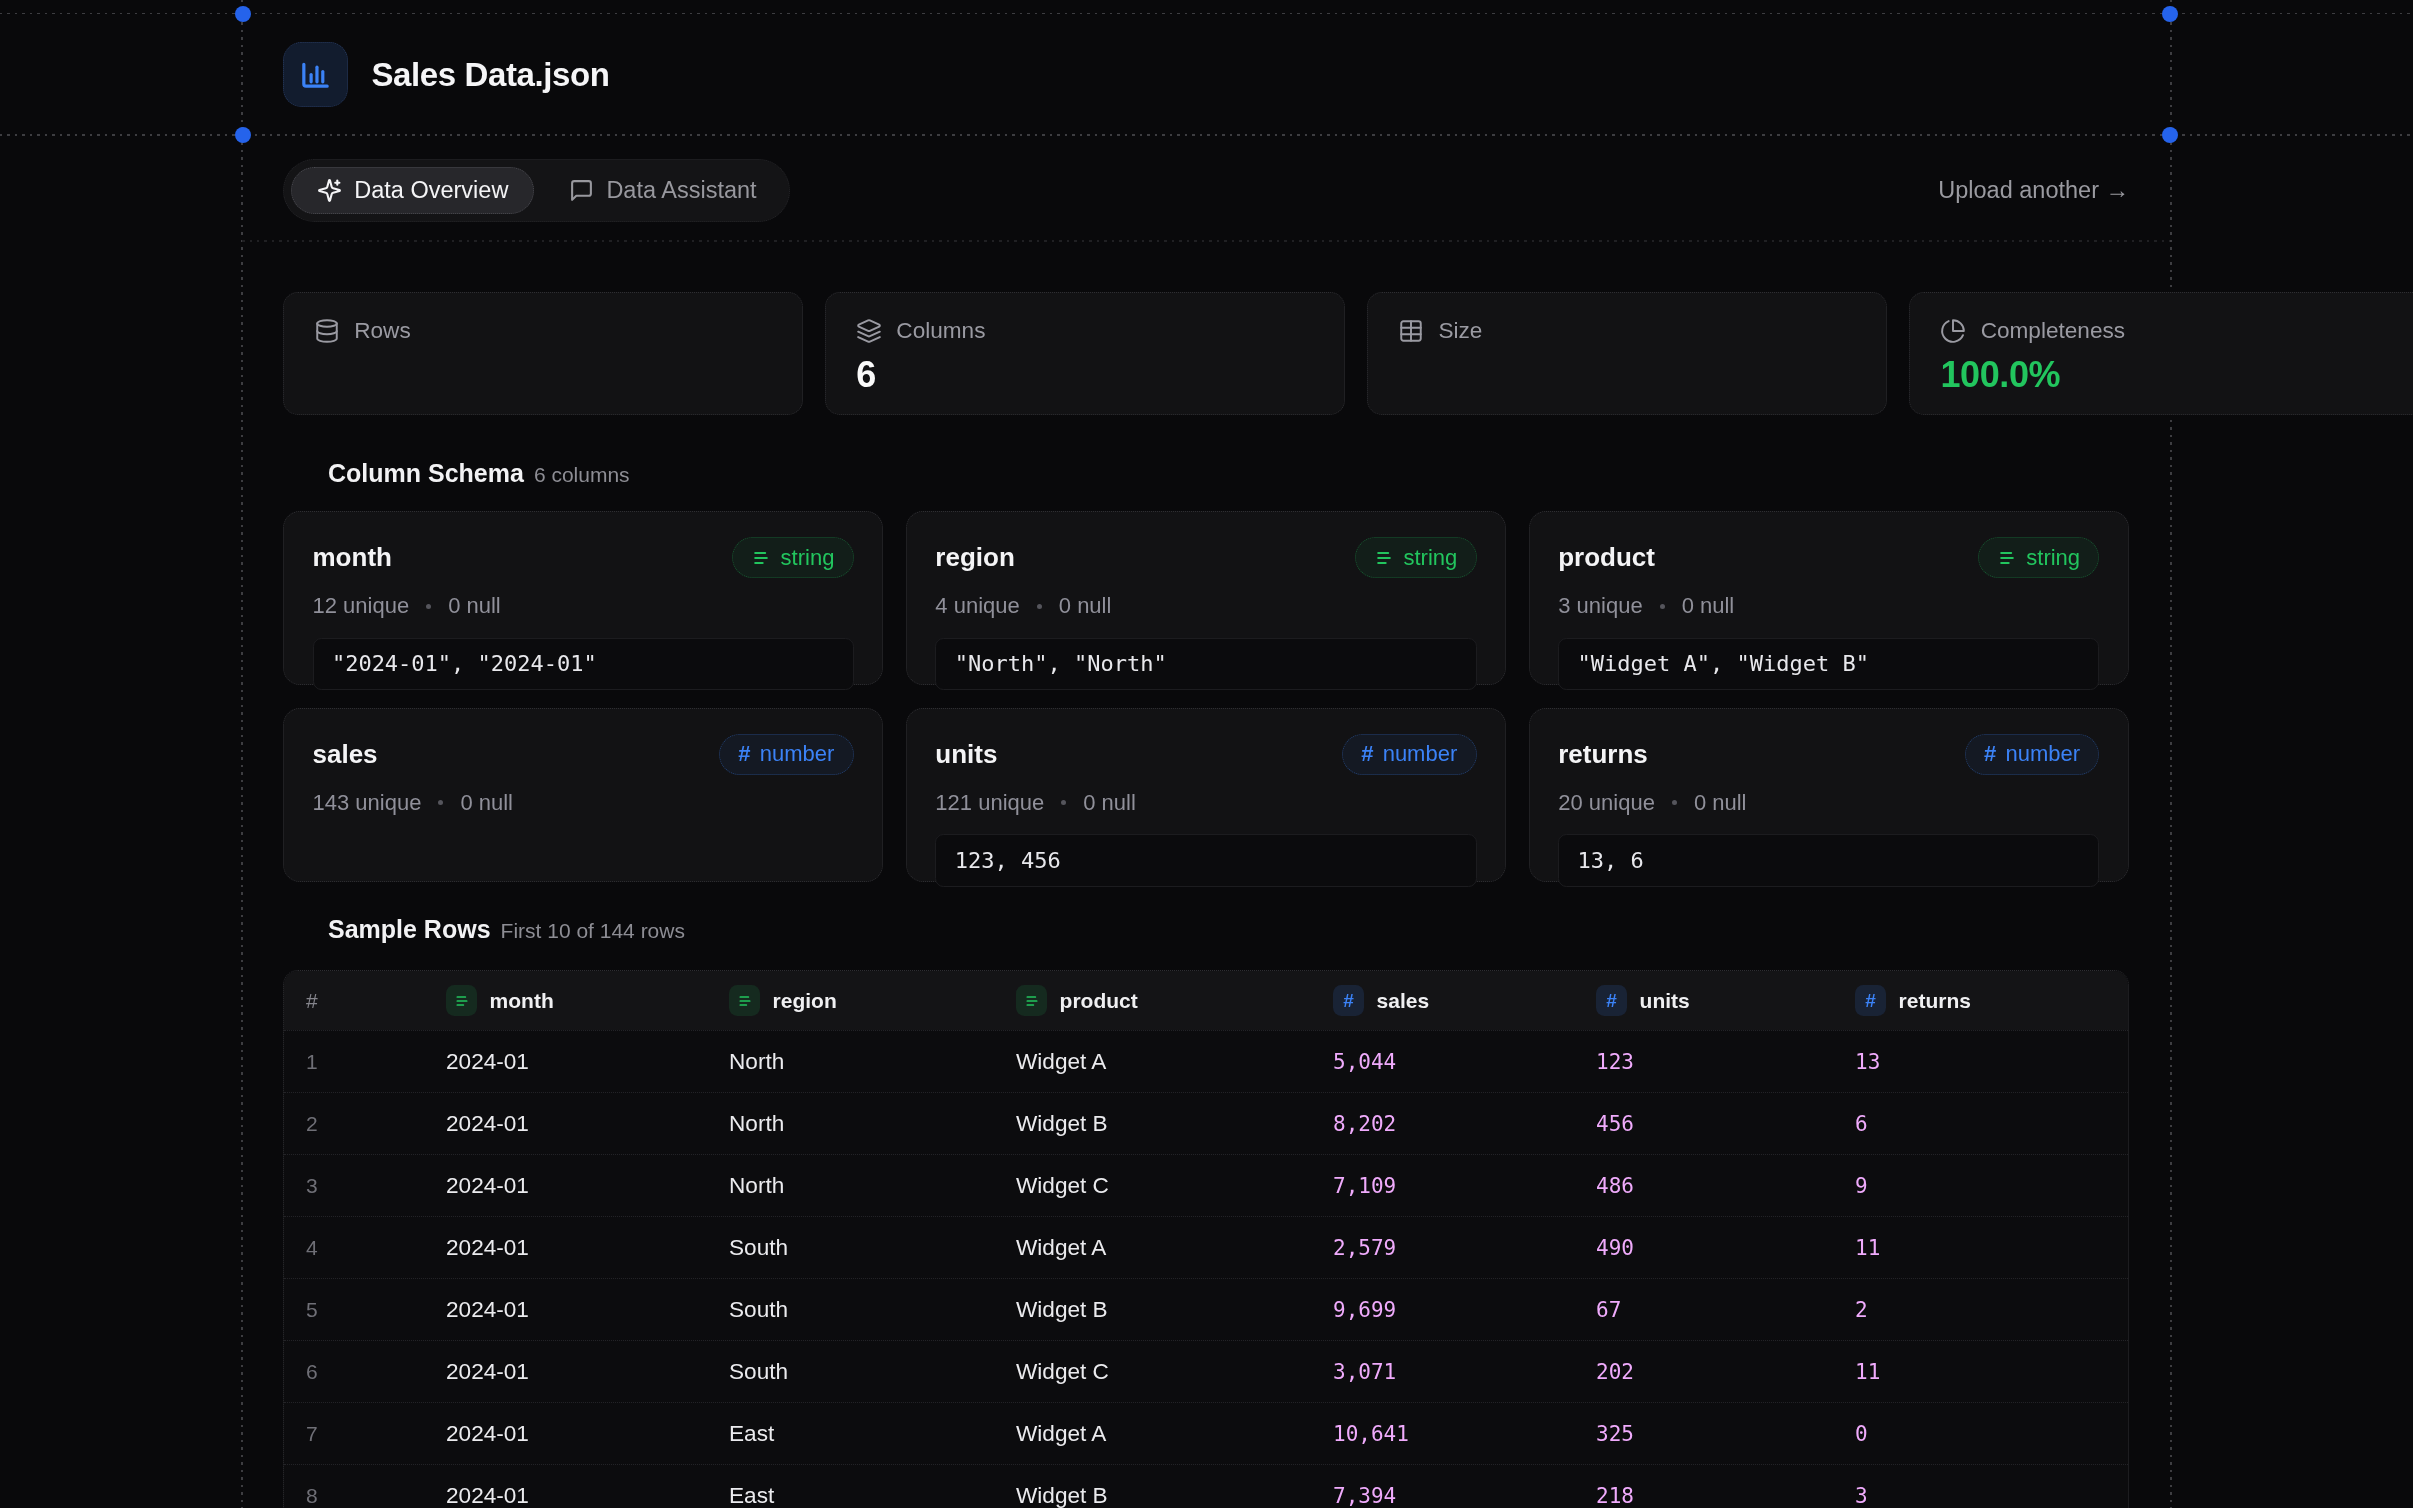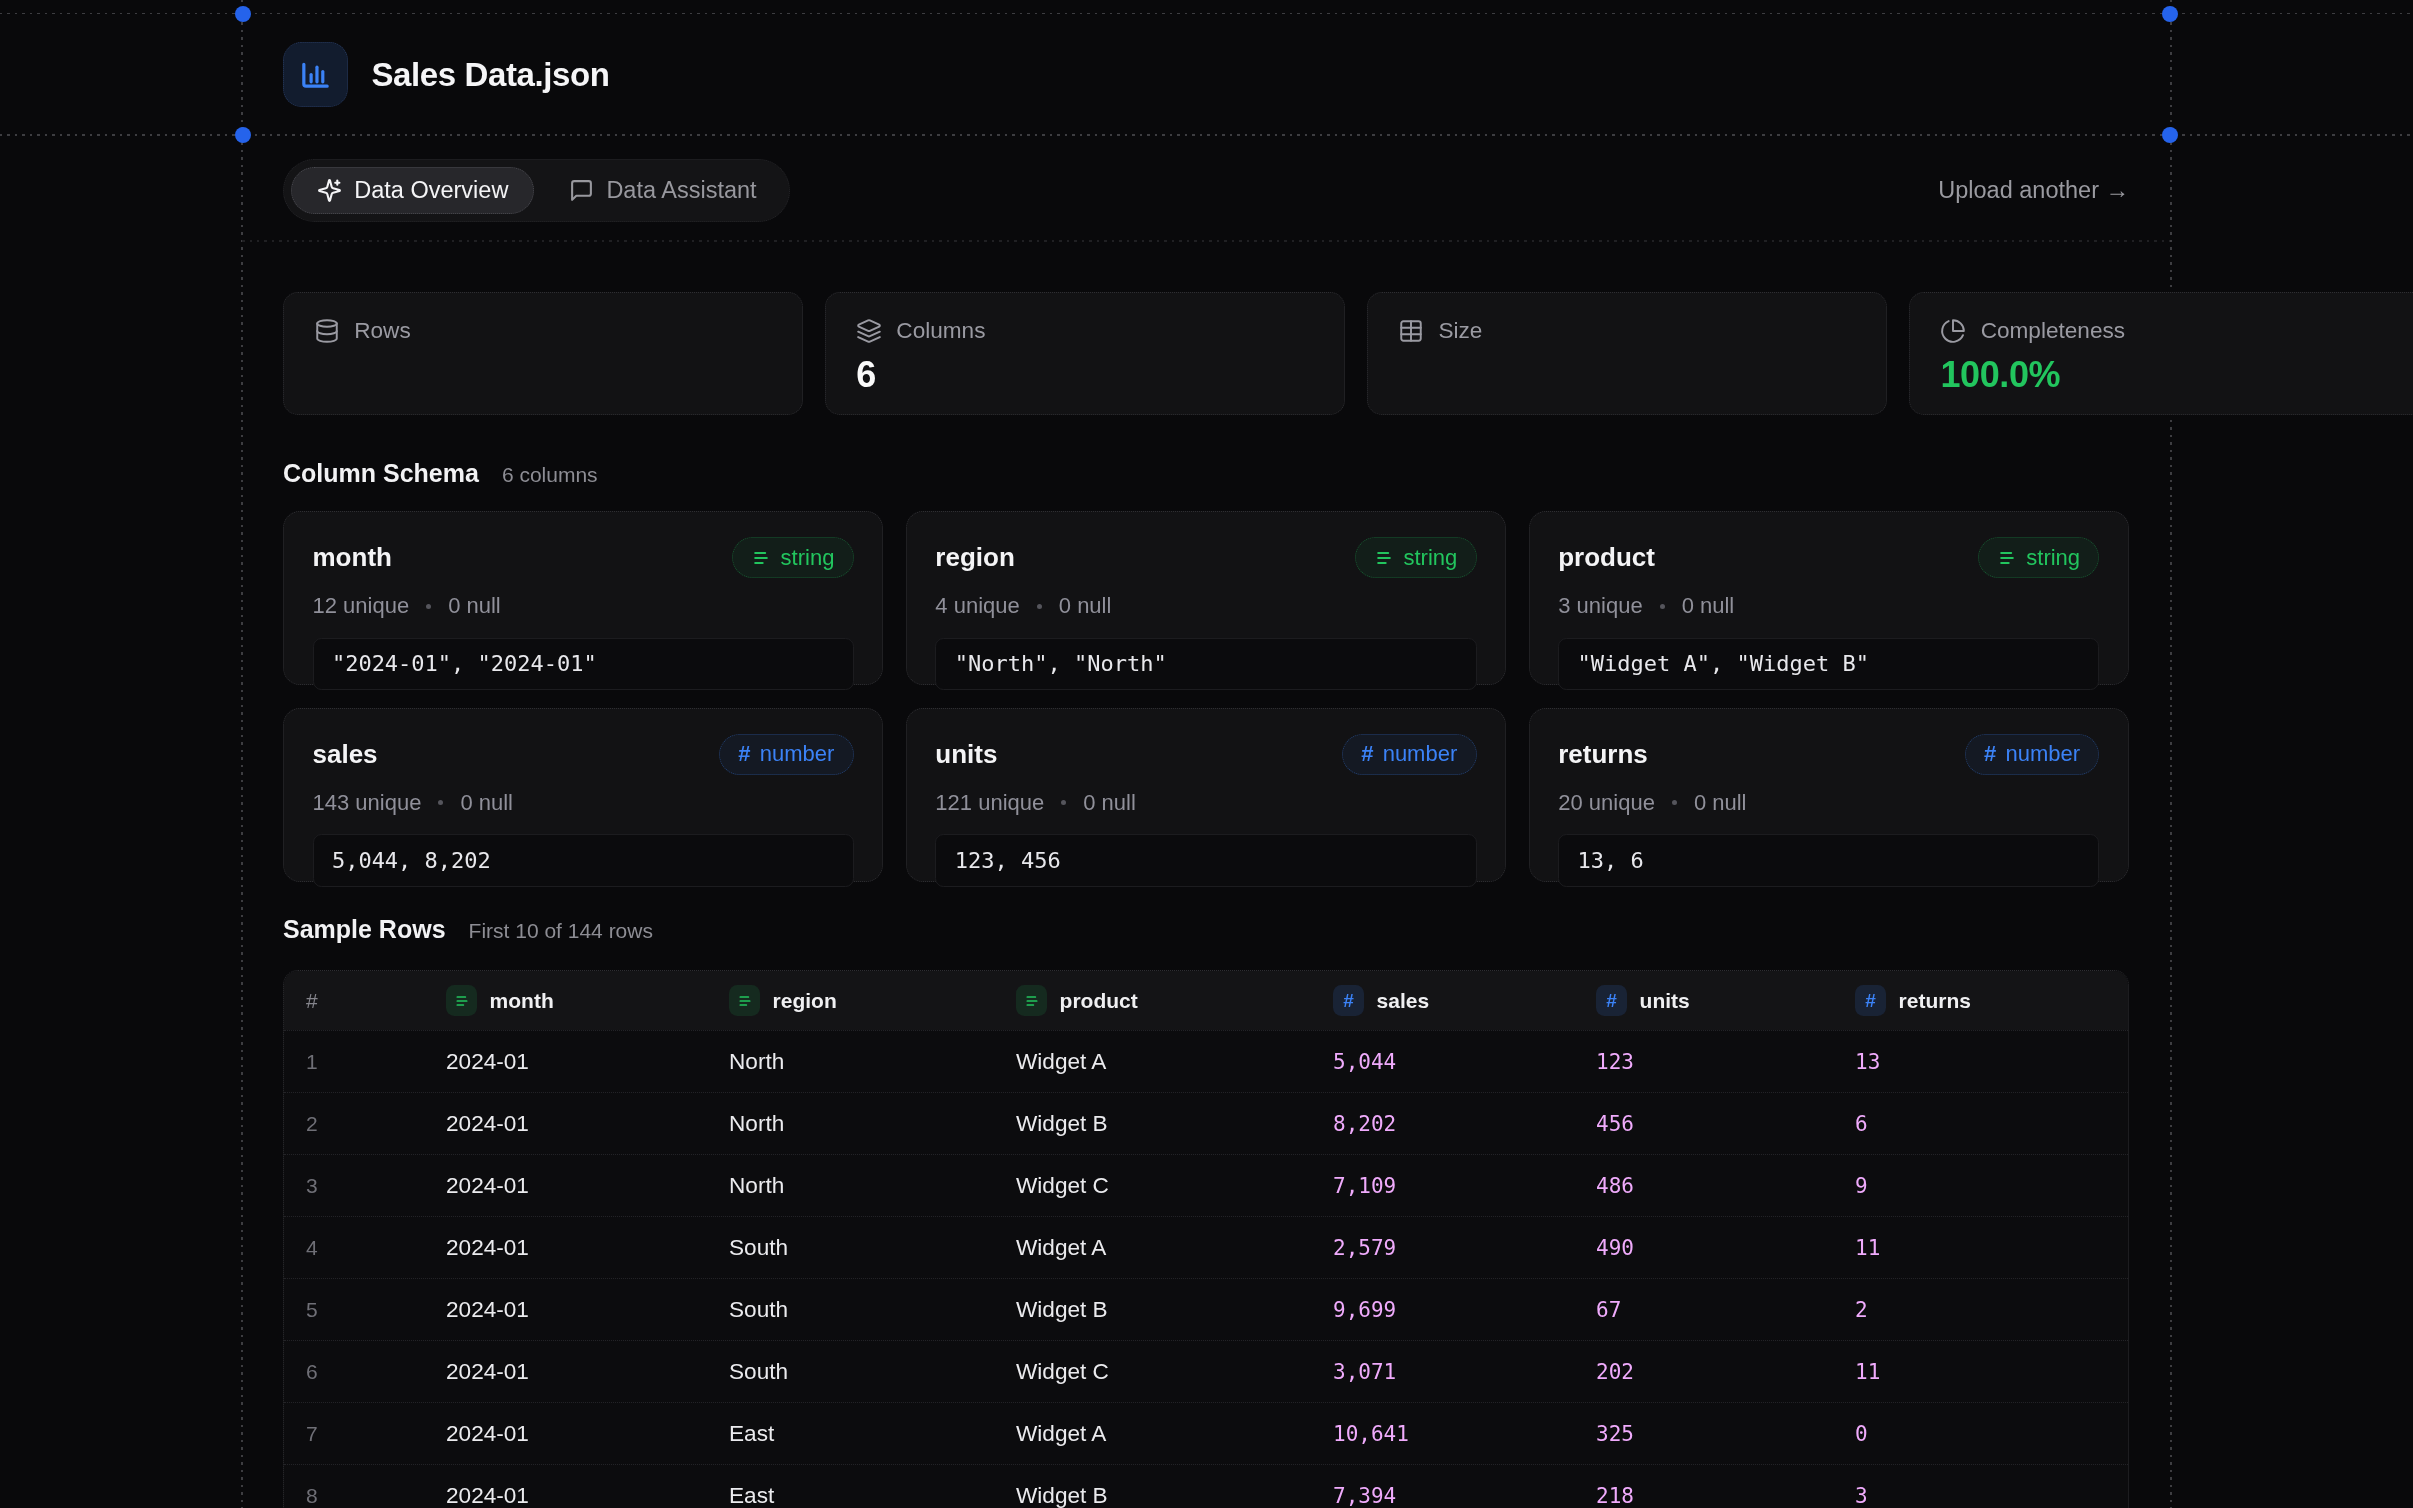--- a/index.html
+++ b/index.html
@@ -41,21 +41,21 @@
   .stats-grid { position:absolute; left:283px; top:292px; width:2146px; display:grid;
     grid-template-columns:repeat(4,1fr); gap:22.6px; }
   .stat-card { height:123px; border-radius:15px; background:#121214; border:1.7px dotted #2e2e32; padding:25px 30px; }
   .stat-head { display:flex; align-items:center; gap:14.2px; color:#9a9aa2; }
   .stat-head svg { width:26px; height:26px; }
   .stat-label { font-size:22.6px; }
   .stat-value { margin-top:10px; font-size:36px; font-weight:700; color:#fafafa; letter-spacing:-0.4px; }
   .stat-value.green { color:#22c55e; }
 
   
-  .section-head { position:absolute; display:flex; align-items:baseline; gap:23px; }
+  .section-head { position:absolute; display:flex; align-items:baseline; gap:10px;margin-left:45px; }
   .section-title { font-size:25px; font-weight:600; color:#f2f2f4; }
   .section-sub { font-size:21px; color:#8d8d94; }
 
   
   .schema-grid { position:absolute; left:283px; top:511px; width:1846px; display:grid;
     grid-template-columns:repeat(3,1fr); gap:22.6px; }
   .schema-card { height:174px; border-radius:17px; background:#121214; border:1.7px dotted #2e2e32; padding:25px 28.5px; }
   .schema-top { display:flex; align-items:center; justify-content:space-between; }
   .schema-name { font-size:26px; font-weight:600; color:#f4f4f6; }
   .badge { display:inline-flex; align-items:center; gap:9.2px; padding:6.7px 18.4px; border-radius:837px; font-size:22px; }
@@ -253,21 +253,20 @@
         <span class="badge badge-blue">
           <span class="hash">#</span>
           <span>number</span>
         </span>
       </div>
       <div class="schema-stats">
         <span>143 unique</span>
         <span class="sep-dot"></span>
         <span>0 null</span>
       </div>
-      <div class="schema-sample mono">5,044, 8,202</div>
     </div>
 
     <div class="schema-card dots">
       <div class="schema-top">
         <span class="schema-name">units</span>
         <span class="badge badge-blue">
           <span class="hash">#</span>
           <span>number</span>
         </span>
       </div>

